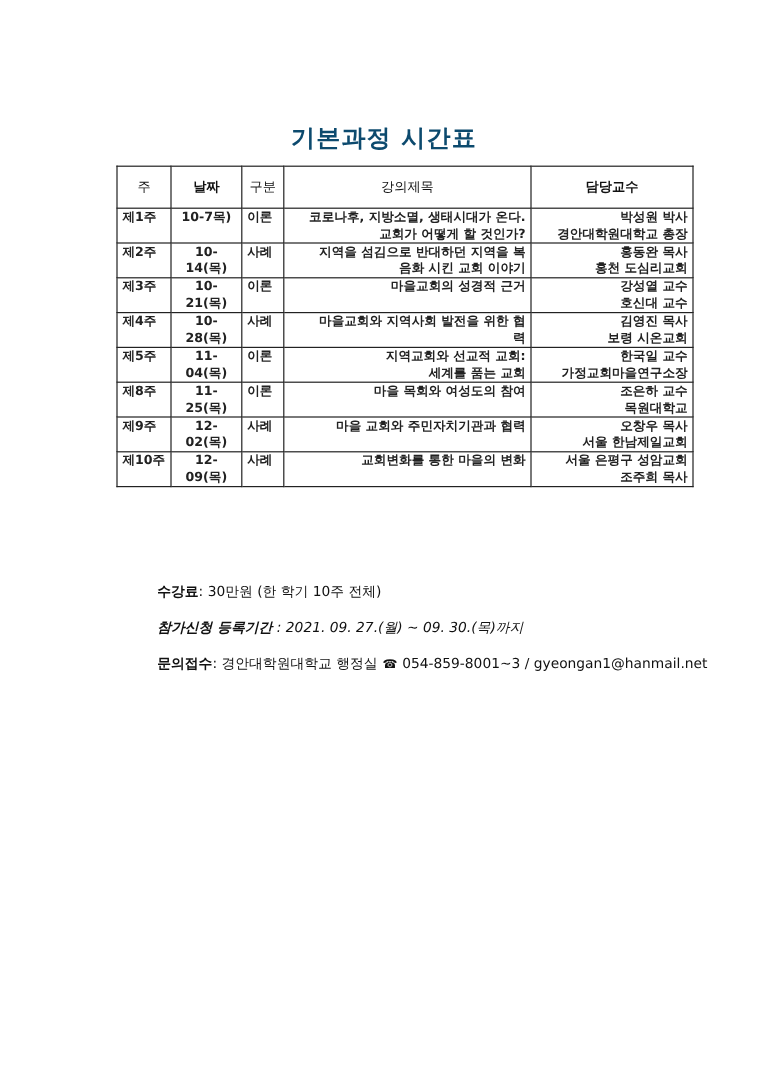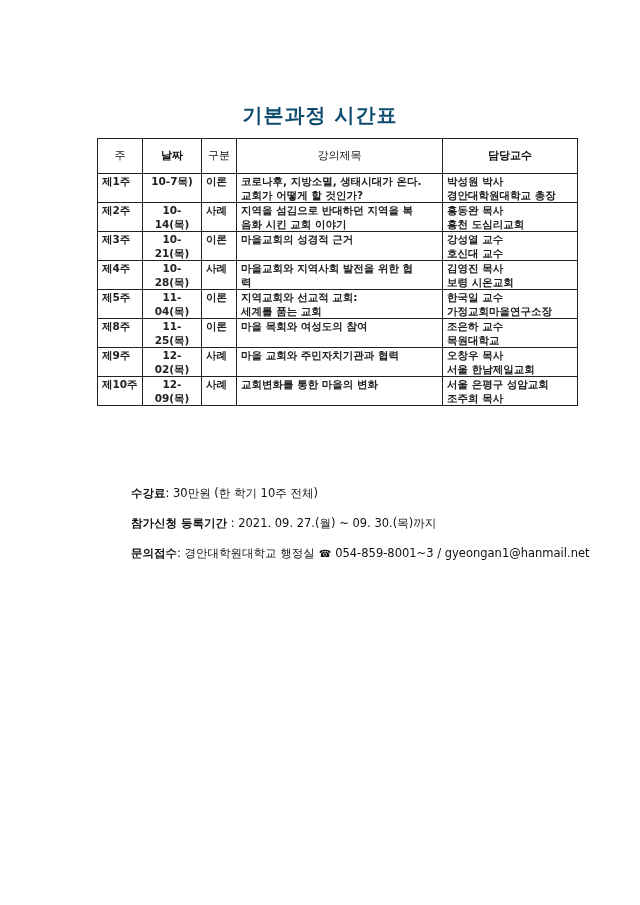--- a/index.html
+++ b/index.html
@@ -15,25 +15,25 @@
            font-weight: normal; font-size: 11px; }
   table.schedule th.bold { font-weight: bold; }
   table.schedule td { color: #222; font-weight: bold; }
   td.week { text-align: left; padding-left: 4px; }
   td.date { padding-left: 6px; text-align: center; }
   td.type { text-align: left; margin-top: 44px; }
   td.topic { text-align: justify; padding-left: 6px; padding-right: 6px; }
   td.prof { padding-left: 6px; }
   tr.r2 td { height: 28px; }
   tr.r3 td { height: 42px; }
-  .line { display: block; white-space: nowrap; }
+  .line { display: block; white-space: nowrap; text-align: right; }
   .info { position: absolute; left: 91px; font-size: 11.5px; color: #111; white-space: nowrap; margin-left: 40px; }
   .info b { font-weight: bold; }
   .info1 { top: 486px; }
-  .info2 { top: 516px; }
+  .info2 { top: 516px; font-style: italic; }
   .info3 { top: 546px; }
   .phone-icon { display: inline-block; font-size: 10px; margin: 0 4px; }
 </style>
 </head>
 <body>
 
 <div class="title">기본과정 시간표</div>
 
 <table class="schedule">
   <colgroup>

